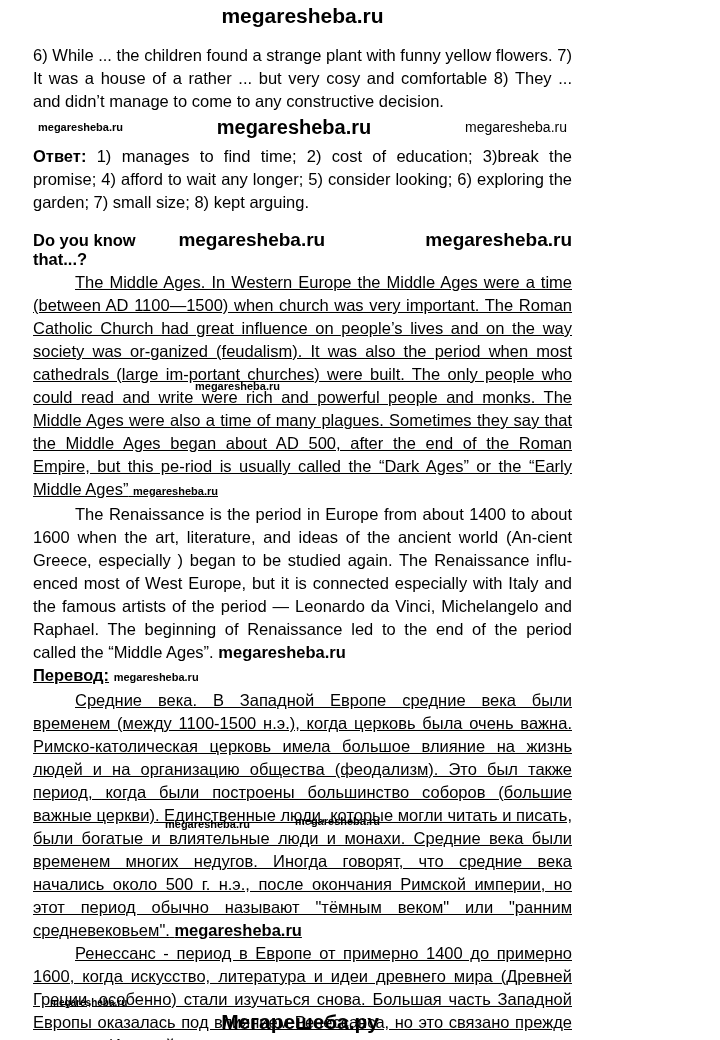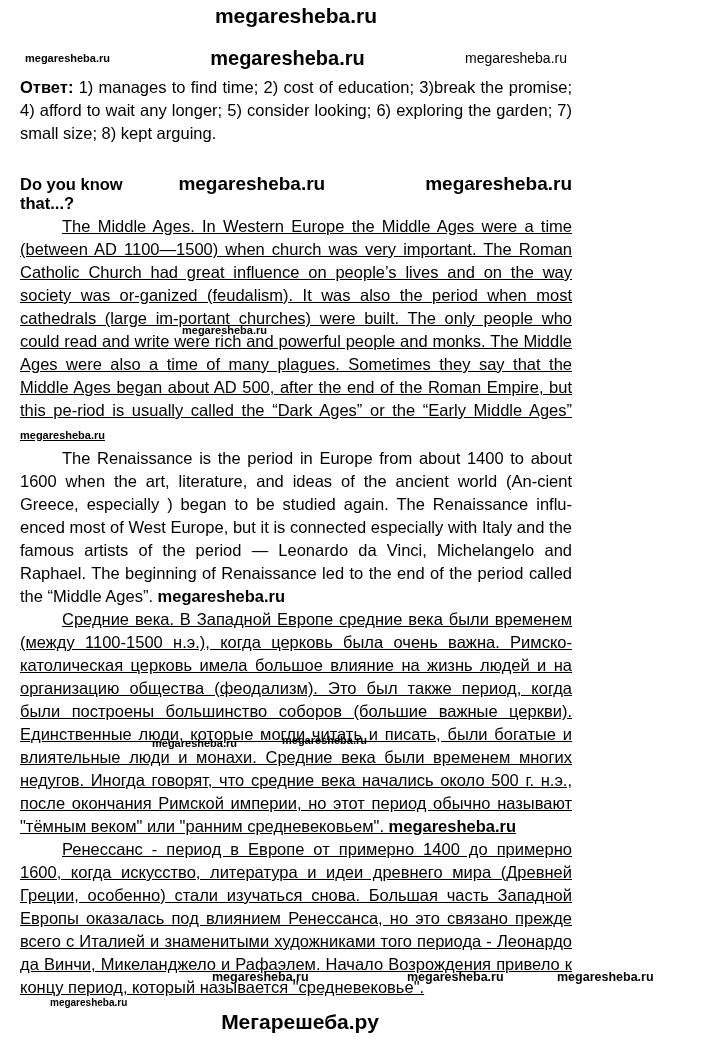--- a/index.html
+++ b/index.html
@@ -8,21 +8,21 @@
     width: 720px;
     height: 1040px;
     font-family: "Liberation Sans", sans-serif;
     color: #000000;
     overflow: hidden;
   }
   .page {
     position: relative;
     width: 600px;
     height: 1040px;
-    padding: 4px 28px 0 20px;
+    padding: 4px 28px 0 33px;
     background: #ffffff;
   }
   .wm-header {
     text-align: center;
     font-weight: bold;
     font-size: 21px;
     margin-bottom: 16px;
   }
   .para {
     font-size: 16.5px;
@@ -44,21 +44,21 @@
     display: flex;
     justify-content: space-between;
     align-items: center;
     height: 28px;
     padding: 0 5px;
     margin-bottom: 4px;
   }
   .know-row {
     display: flex;
     align-items: baseline;
-    margin-top: 28px;
+    margin-top: 15px;
     margin-bottom: 2px;
   }
   .know-label { font-weight: bold; font-size: 16.5px; }
   .know-wm { font-size: 19px; font-weight: bold; }
   .know-wm2 { margin-left: 100px; }
 
   .label { font-weight: bold; }
   .underline { text-decoration: underline; }
 
   .wm-overlay {
@@ -85,39 +85,41 @@
     margin-top: 2px;
   }
 </style>
 </head>
 <body>
 
 <div class="page">
 
   <div class="wm-header">megaresheba.ru</div>
 
+  <p class="para"><span>6) While ... the children found a strange plant with funny yellow flowers. 7) It was a house of a rather ... but very cosy and comfortable 8) They ... and didn’t manage to come to any constructive decision.</span></p>
 
   <div class="wm-row">
     <span class="wm-xs">megaresheba.ru</span>
     <span class="wm-lg">megaresheba.ru</span>
     <span class="wm-md">megaresheba.ru</span>
   </div>
 
   <p class="para answer"><b class="label">Ответ:</b> <span>1) manages to find time; 2) cost of education; 3)break the promise; 4) afford to wait any longer; 5) consider looking; 6) exploring the garden; 7) small size; 8) kept arguing.</span></p>
 
   <div class="know-row">
     <span class="know-label">Do you know that...?</span>
       <span class="know-wm">megaresheba.ru</span>
       <span class="know-wm know-wm2">megaresheba.ru</span>
   </div>
 
   <p class="para indent rel"><span>The Middle Ages. In Western Europe the Middle Ages were a time (between AD 1100—1500) when church was very important. The Roman Catholic Church had great influence on people’s lives and on the way society was or-ganized (feudalism). It was also the period when most cathedrals (large im-portant churches) were built. The only people who could read and write were rich and powerful people and monks. The Middle Ages were also a time of many plagues. Sometimes they say that the Middle Ages began about AD 500, after the end of the Roman Empire, but this pe-riod is usually called the “Dark Ages” or the “Early Middle Ages”</span> <span class="wm-xs">megaresheba.ru</span><span class="wm-overlay wm-xs" style="left:162px; top:104px;">megaresheba.ru</span></p>
 
   <p class="para indent"><span>The Renaissance is the period in Europe from about 1400 to about 1600 when the art, literature, and ideas of the ancient world (An-cient Greece, especially ) began to be studied again. The Renaissance influ-enced most of West Europe, but it is connected especially with Italy and the famous artists of the period — Leonardo da Vinci, Michelangelo and Raphael. The beginning of Renaissance led to the end of the period called the “Middle Ages”.</span> <span class="wm-bold">megaresheba.ru</span></p>
 
+  <p class="para"><b class="label underline">Перевод:</b> <span class="wm-xs">megaresheba.ru</span></p>
 
   <p class="para indent rel"><span>Средние века. В Западной Европе средние века были временем (между 1100-1500 н.э.), когда церковь была очень важна. Римско-католическая церковь имела большое влияние на жизнь людей и на организацию общества (феодализм). Это был также период, когда были построены большинство соборов (большие важные церкви). Единственные люди, которые могли читать и писать, были богатые и влиятельные люди и монахи. Средние века были временем многих недугов. Иногда говорят, что средние века начались около 500 г. н.э., после окончания Римской империи, но этот период обычно называют "тёмным веком" или "ранним средневековьем".</span> <span class="wm-bold">megaresheba.ru</span><span class="wm-overlay wm-xs" style="left:132px; top:124px;">megaresheba.ru</span><span class="wm-overlay wm-xs" style="left:262px; top:121px;">megaresheba.ru</span></p>
 
   <p class="para indent rel ru2"><span>Ренессанс - период в Европе от примерно 1400 до примерно 1600, когда искусство, литература и идеи древнего мира (Древней Греции, особенно) стали изучаться снова.  Большая часть Западной Европы оказалась под влиянием Ренессанса, но это связано прежде всего с Италией и знаменитыми художниками того периода - Леонардо да Винчи, Микеланджело и Рафаэлем. Начало Возрождения привело к концу период, который называется "средневековье".</span><span class="wm-overlay wm-sm" style="left:192px; top:128px;">megaresheba.ru</span><span class="wm-overlay wm-sm" style="left:387px; top:128px;">megaresheba.ru</span><span class="wm-overlay wm-sm" style="left:537px; top:128px;">megaresheba.ru</span></p>
 
   <div class="footer-area">
     <div class="wm-bottom">megaresheba.ru</div>
     <div class="footer-title">Мегарешеба.ру</div>
   </div>
 

